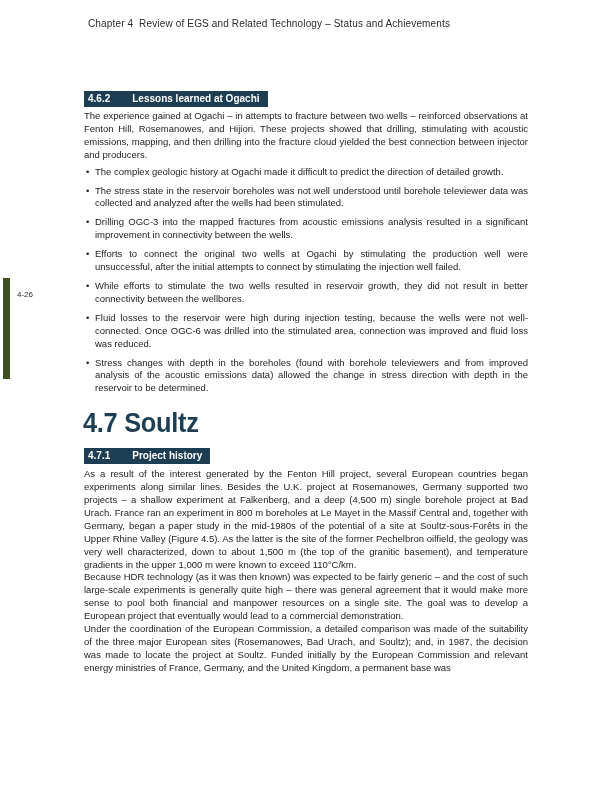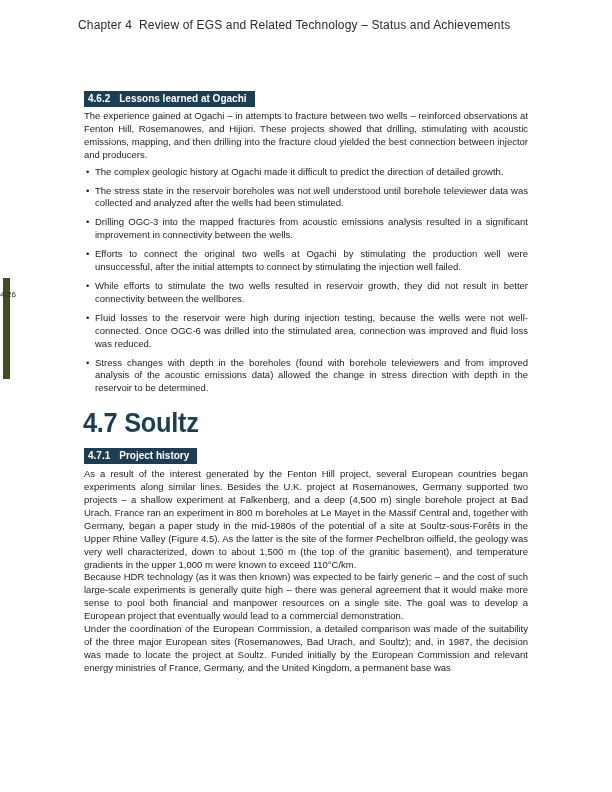--- a/index.html
+++ b/index.html
@@ -11,37 +11,37 @@
     width: 612px;
     height: 792px;
     position: relative;
     font-family: "Liberation Sans", sans-serif;
     color: #222222;
     overflow: hidden;
   }
   .running-header {
     position: absolute;
     top: 18px;
-    left: 78px;
-    font-size: 12px;
+    left: 88px;
+    font-size: 10px;
     letter-spacing: 0.15px;
     color: #2b2b2b;
     white-space: pre;
   }
   .edge-bar {
     position: absolute;
     left: 3px;
     top: 278px;
     width: 7px;
     height: 101px;
     background: #3f4e20;
   }
   .page-number {
     position: absolute;
-    left: 0;
+    left: 17px;
     top: 290px;
     font-size: 8px;
     color: #2b2b2b;
   }
   .content {
     position: absolute;
     left: 84px;
     top: 88px;
     width: 444px;
   }
@@ -49,21 +49,21 @@
     display: inline-flex;
     align-items: baseline;
     background: #1c3d52;
     color: #ffffff;
     font-weight: bold;
     font-size: 10px;
     padding: 3px 8px 3px 4px;
     line-height: 10px;
   }
   .section-bar .sec-num {
-    margin-right: 9px;
+    margin-right: 22px;
   }
   .para {
     font-size: 9.5px;
     line-height: 12.9px;
     text-align: justify;
     margin: 0;
     color: #232323;
   }
   .intro {
     margin-top: 3px;

